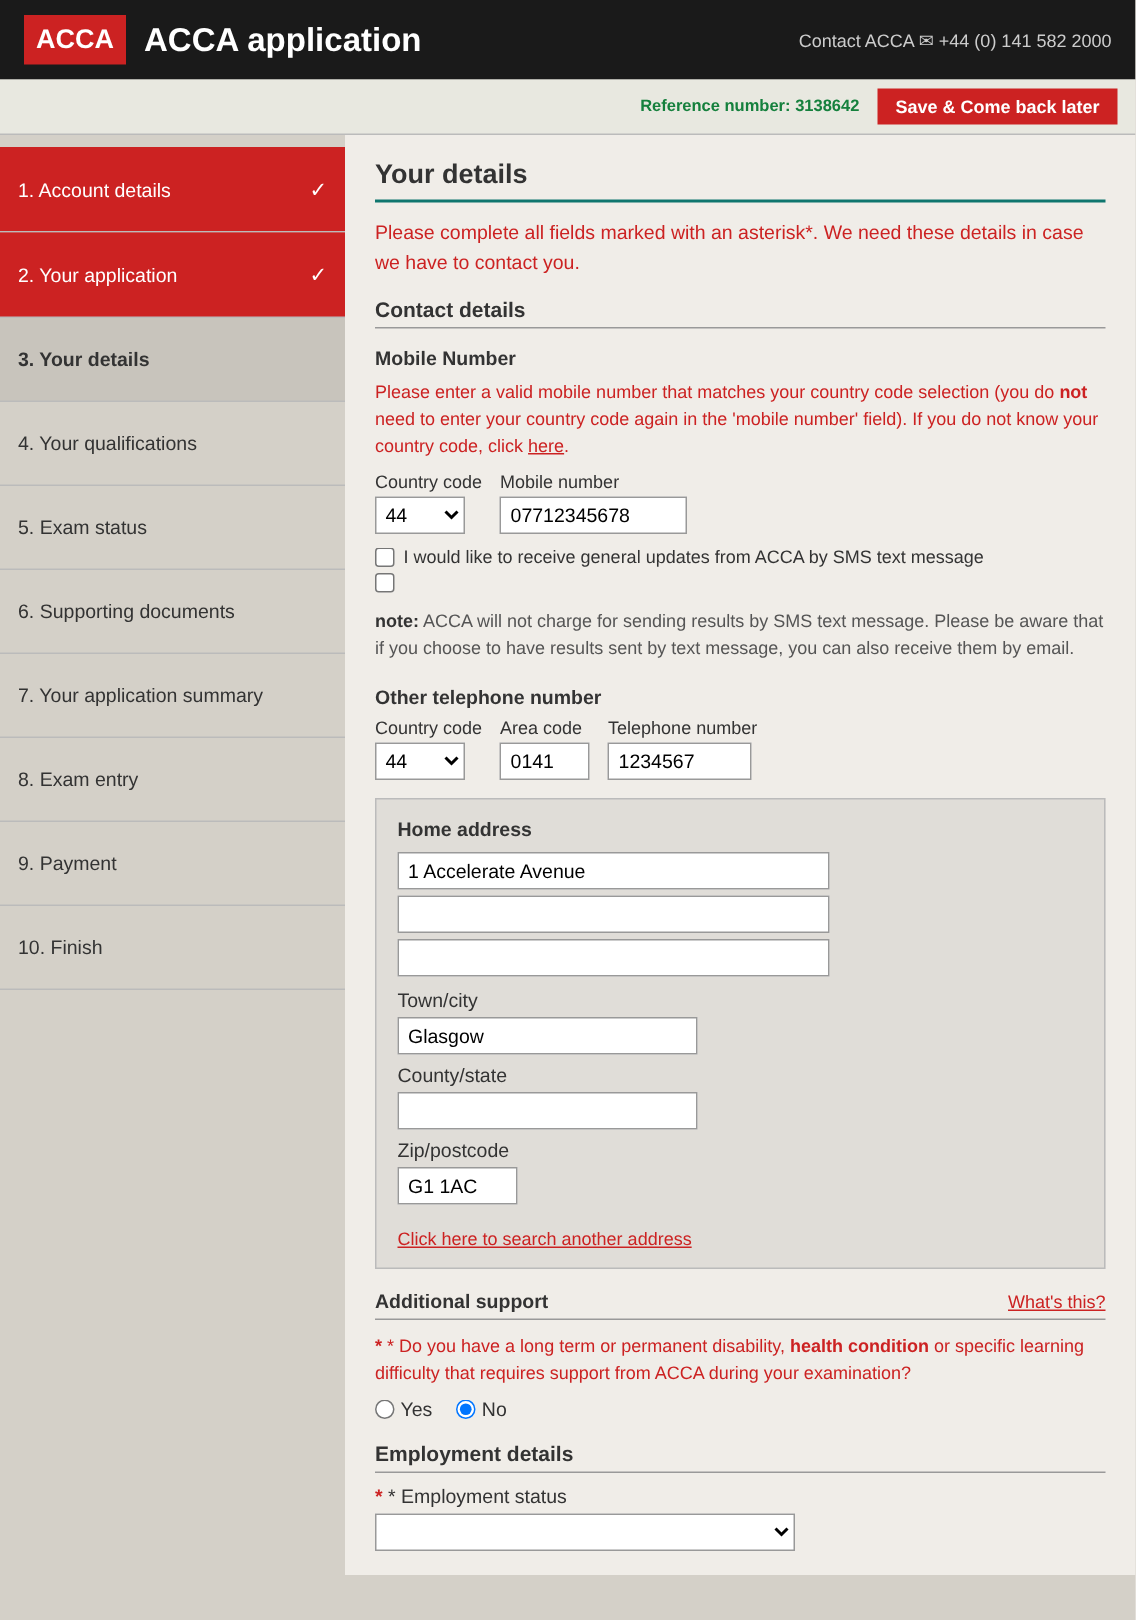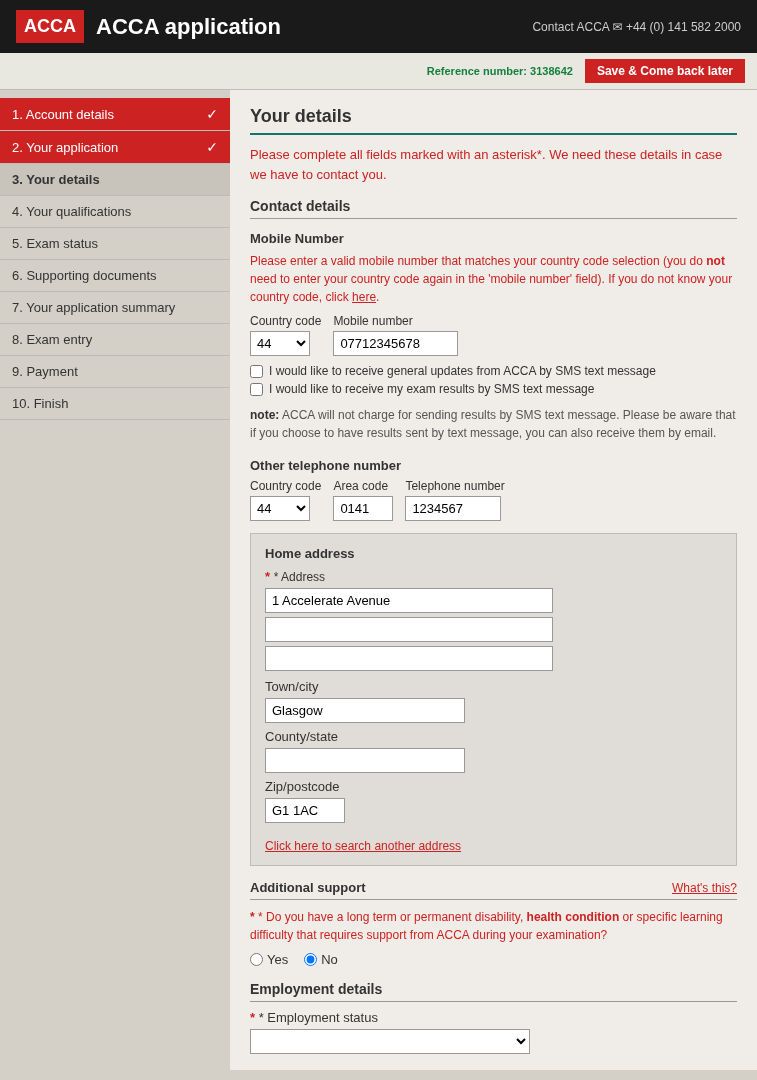--- a/index.html
+++ b/index.html
@@ -16,21 +16,21 @@
     .top-bar { background: #e8e8e0; display: flex; align-items: center; justify-content: flex-end; padding: 6px 12px; gap: 12px; border-bottom: 1px solid #bbb; }
     .ref-number { font-size: 11px; color: #15803d; }
     .ref-number span { font-weight: bold; }
     .save-btn { background: #cc2222; color: white; border: none; padding: 5px 12px; font-size: 12px; cursor: pointer; font-weight: bold; }
 
     
     .layout { display: flex; min-height: 960px; }
 
     
     .sidebar { width: 230px; background: #d4d0c8; padding: 8px 0; flex-shrink: 0; }
-    .sidebar-item { padding: 8px 12px; cursor: pointer; display: flex; align-items: center; justify-content: space-between; border-bottom: 1px solid #bbb; font-size: 13px; text-align: right; }
+    .sidebar-item { padding: 20px 12px; cursor: pointer; display: flex; align-items: center; justify-content: space-between; border-bottom: 1px solid #bbb; font-size: 13px; text-align: right; }
     .sidebar-item.active { background: #cc2222; color: white; }
     .sidebar-item.current { font-weight: bold; background: #c8c4bc; }
     .checkmark { color: white; font-size: 14px; }
 
     
     .main { flex: 1; background: #f0ede8; padding: 16px 20px; }
 
     
     .page-title { font-size: 18px; font-weight: bold; margin-bottom: 10px; color: #333; border-bottom: 2px solid #0f766e; padding-bottom: 6px; }
     .section-intro { color: #cc2222; font-size: 13px; margin-bottom: 12px; line-height: 1.5; }
@@ -171,21 +171,20 @@
         <input type="text" class="mobile-input" value="07712345678" style="">
       </div>
     </div>
 
     <div class="checkbox-row">
       <input type="checkbox" style="">
       <span>I would like to receive general updates from ACCA by SMS text message</span>
     </div>
     <div class="checkbox-row">
       <input type="checkbox" style="">
-      <span>I would like to receive my exam results by SMS text message</span>
     </div>
 
     <div class="note-text" style="margin-top:10px;">
       <strong>note:</strong>
       <span> ACCA will not charge for sending results by SMS text message. Please be aware that if you choose to have results sent by text message, you can also receive them by email.</span>
     </div>
 
     <div class="subsection-title" style="margin-top:16px;">Other telephone number</div>
 
     <div class="form-row">
@@ -202,23 +201,20 @@
         <input type="text" class="area-input" value="0141" style="">
       </div>
       <div class="form-group">
         <label>Telephone number</label>
         <input type="text" class="tel-input" value="1234567" style="">
       </div>
     </div>
 
     <div class="address-box">
       <div class="box-title">Home address</div>
-      <div class="field-label">
-        <span class="required">*</span> <span style="font-size:12px;">* Address</span>
-      </div>
       <input type="text" class="address-input-full" style="display: block; margin-bottom: 4px;" value="1 Accelerate Avenue">
       <input type="text" class="address-input-full" style="display: block; margin-bottom: 4px;">
       <input type="text" class="address-input-full" style="display: block; margin-bottom: 8px;">
 
       <div class="field-label">Town/city</div>
       <input type="text" class="town-input" style="display: block; margin-bottom: 6px;" value="Glasgow">
 
       <div class="field-label">County/state</div>
       <input type="text" class="county-input" style="display: block; margin-bottom: 6px;">
 

